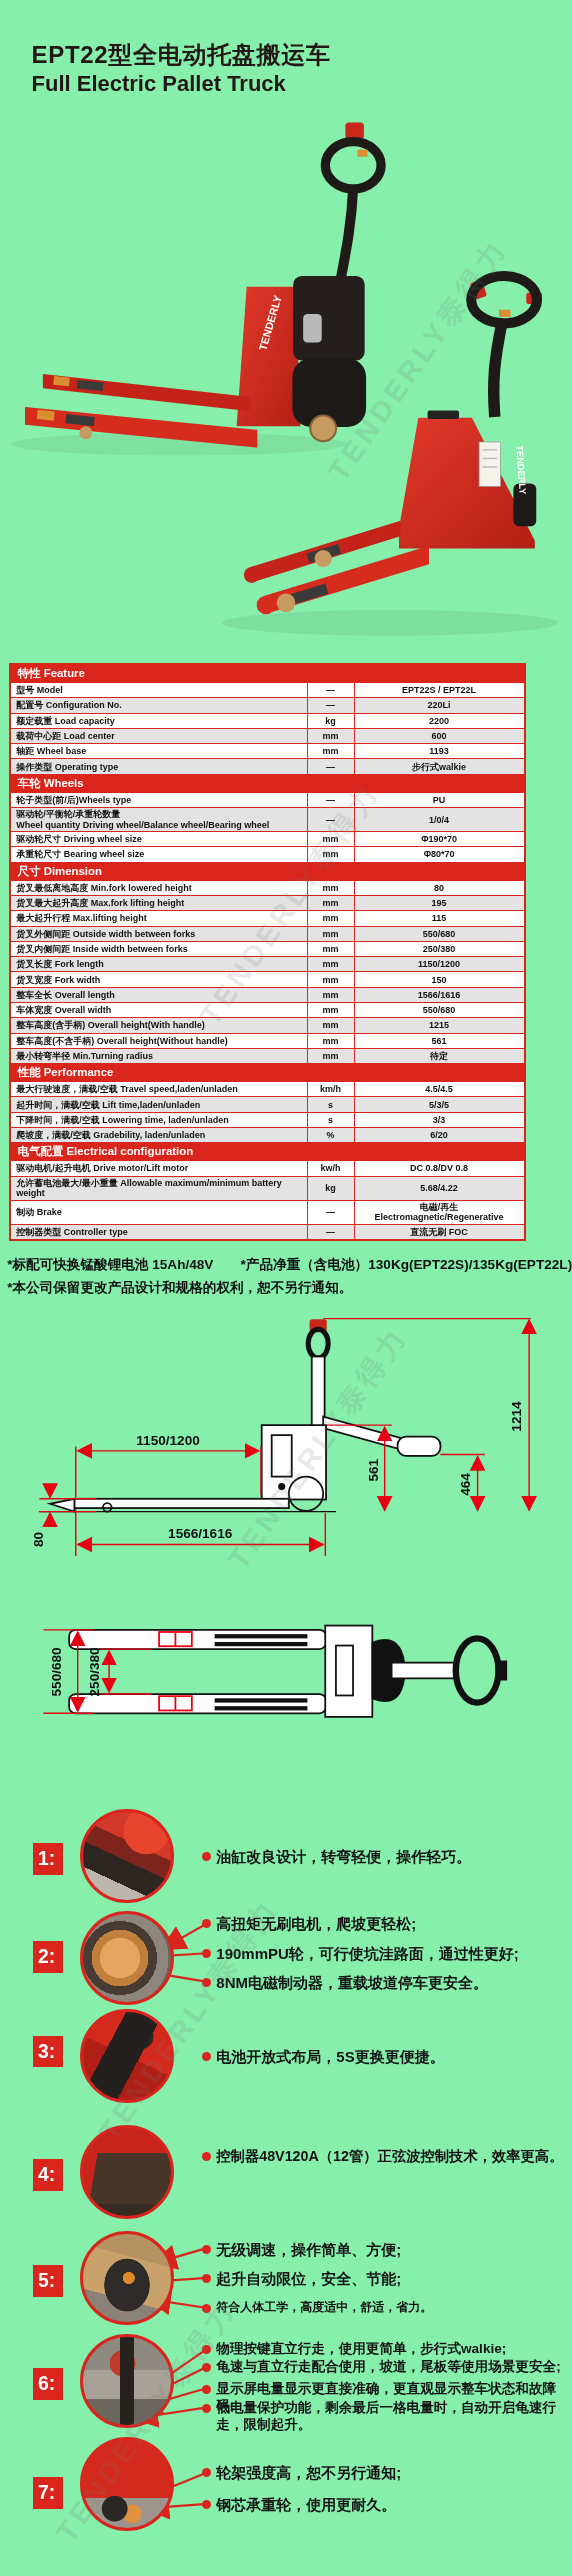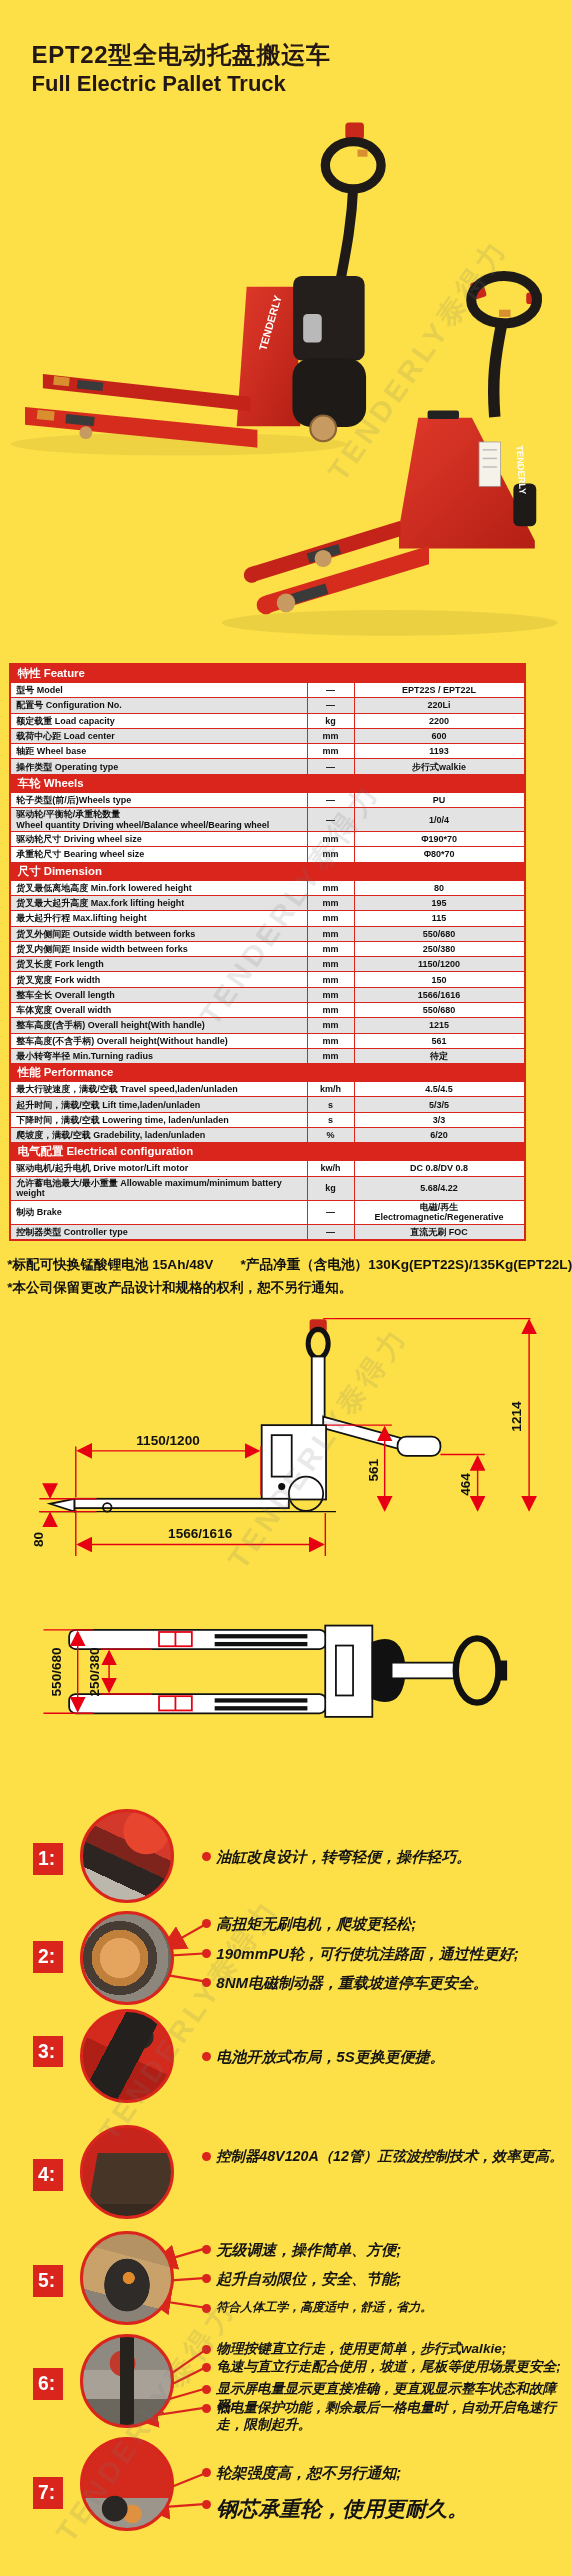--- a/index.html
+++ b/index.html
@@ -1,16 +1,16 @@
 <!DOCTYPE html>
 <html style="font-size:11.4px"><head>
 <meta charset="utf-8">
 <style>
   html,body{margin:0;padding:0;background:#fff;}
-  .page{position:relative;width:572px;height:2576px;background:#fde047;overflow:hidden;
+  .page{position:relative;width:572px;height:2576px;background:#86efac;overflow:hidden;
         font-family:"Liberation Sans","DejaVu Sans",sans-serif;color:#1a1a1a;}
   
   .title-cn{position:absolute;left:31.5px;top:39px;font-size:24px;font-weight:bold;color:#231815;letter-spacing:0.7px;}
   .title-en{position:absolute;left:31.5px;top:71px;font-size:22px;font-weight:bold;color:#231815;}
   
   .wm{position:absolute;font-size:29px;font-weight:bold;color:rgba(120,120,120,.16);
       letter-spacing:4.3px;white-space:nowrap;transform:rotate(-55deg);transform-origin:left center;
       pointer-events:none;z-index:6;}
   
   .photo-svg,.draw-svg{position:absolute;left:0;}
@@ -29,21 +29,21 @@
   
   .note{position:absolute;left:7.2px;width:558px;font-size:13.6px;font-weight:bold;color:#111;white-space:nowrap;}
   
   .feat{position:absolute;left:0;width:572px;height:100px;z-index:3;}
   .badge{position:absolute;left:33px;width:30px;height:31.5px;background:#d9251c;color:#fff;
          font-size:19.3px;font-weight:bold;line-height:31.5px;padding-left:5px;box-sizing:border-box;}
   .circle{position:absolute;left:80px;width:94px;height:94px;border:3.6px solid #d9251c;border-radius:50%;
           box-sizing:border-box;overflow:hidden;background:#ccc;}
   .bullet{position:absolute;left:202px;display:flex;align-items:flex-start;}
   .dot{width:9.3px;height:9.3px;border-radius:50%;background:#d9251c;margin-top:3.6px;flex:none;}
-  .txt{margin-left:5px;font-weight:bold;color:#141414;max-width:349px;line-height:1.22;font-style:italic;}
+  .txt{margin-left:5px;font-weight:bold;color:#141414;max-width:349px;line-height:1.22;}
   
   .photo-1{background:radial-gradient(circle at 72% 22%, #e8452f 0 24%, rgba(0,0,0,0) 25%),
            linear-gradient(205deg,#d3392a 0 38%,#7e241c 38% 54%,#2c2522 54% 74%,#bcb7ad 74%);}
   .photo-2{background:radial-gradient(circle at 42% 50%, #e5a55e 0 30%, #c07f3a 30% 42%, #463c34 42% 55%, #8d867c 55% 72%, #6e675e 72%);}
   .photo-3{background:linear-gradient(118deg, rgba(0,0,0,0) 0 32%, #23201d 32% 60%, rgba(0,0,0,0) 60%),
            radial-gradient(circle at 66% 28%, #2b2724 0 14%, rgba(0,0,0,0) 15%),
            linear-gradient(25deg,#b01f16 0 50%,#d42a1d 50%);}
   .photo-4{background:linear-gradient(100deg,#c7241b 0 18%, rgba(0,0,0,0) 19%),
            linear-gradient(0deg,#362a21 0 14%, #473528 14% 72%, #c7241b 72%);}
   .photo-5{background:radial-gradient(circle at 52% 50%, #e08a2c 0 9%, rgba(0,0,0,0) 10%),
@@ -478,19 +478,19 @@
       </div>
       <div class="feat" style="top: 2437px;">
         <div class="badge" style="top: 40px;">7:</div>
         <div class="circle photo-7" style="top: 0px;"></div>
         <div class="bullet" style="top: 27px;">
           <span class="dot"></span>
           <span class="txt" style="font-size: 15px;">轮架强度高，恕不另行通知;</span>
         </div>
         <div class="bullet" style="top: 59px;">
           <span class="dot"></span>
-          <span class="txt" style="font-size: 21px;">钢芯承重轮，使用更耐久。</span>
+          <span class="txt" style="font-size: 15px;">钢芯承重轮，使用更耐久。</span>
         </div>
       </div>
     </div>
 
 </div>
 
 
 </body></html>

